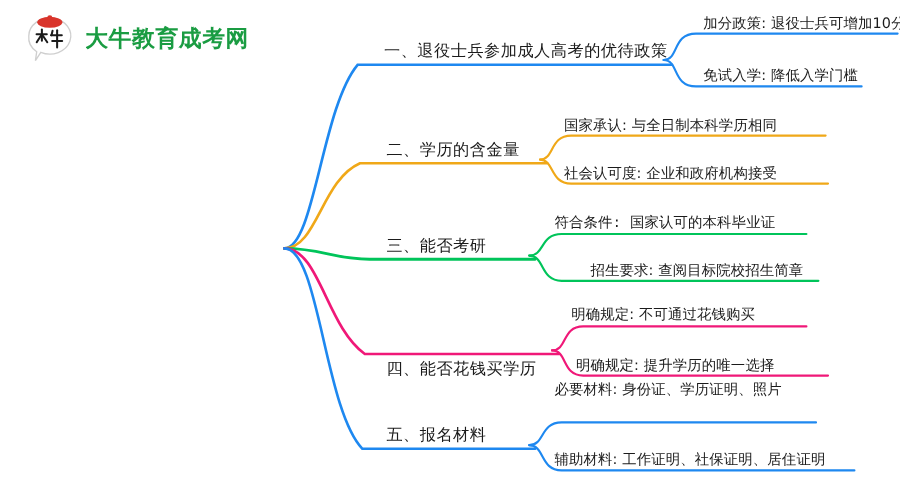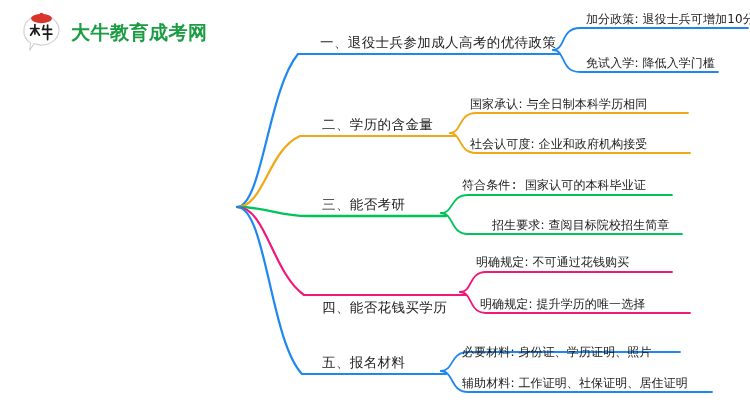--- a/index.html
+++ b/index.html
@@ -105,16 +105,16 @@
 
   <div class="node leaf-node" style="left:470px;top:96px;">国家承认: 与全日制本科学历相同</div>
   <div class="node leaf-node" style="left:470px;top:136px;">社会认可度: 企业和政府机构接受</div>
 
   <div class="node leaf-node" style="left:462px;top:177px;font-family:Liberation Mono, monospace;">符合条件: 国家认可的本科毕业证</div>
   <div class="node leaf-node" style="left:472px;top:217px;margin-left:20px;">招生要求: 查阅目标院校招生简章</div>
 
   <div class="node leaf-node" style="left:476px;top:254px;">明确规定: 不可通过花钱购买</div>
   <div class="node leaf-node" style="left:480px;top:296px;">明确规定: 提升学历的唯一选择</div>
 
-  <div class="node leaf-node" style="left:462px;top:344px;">必要材料: 身份证、学历证明、照片</div>
+  <div class="node leaf-node" style="left:462px;top:316px;">必要材料: 身份证、学历证明、照片</div>
   <div class="node leaf-node" style="left:462px;top:375px;">辅助材料: 工作证明、社保证明、居住证明</div>
 
 </div>
 
 </body></html>

